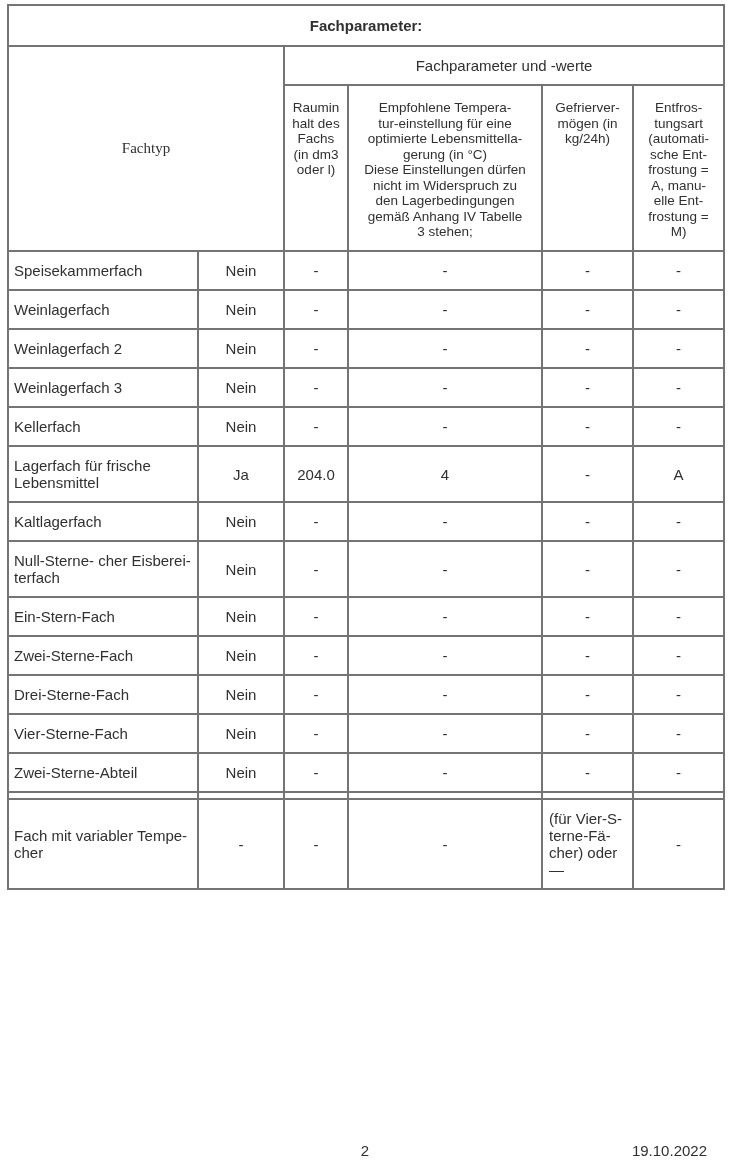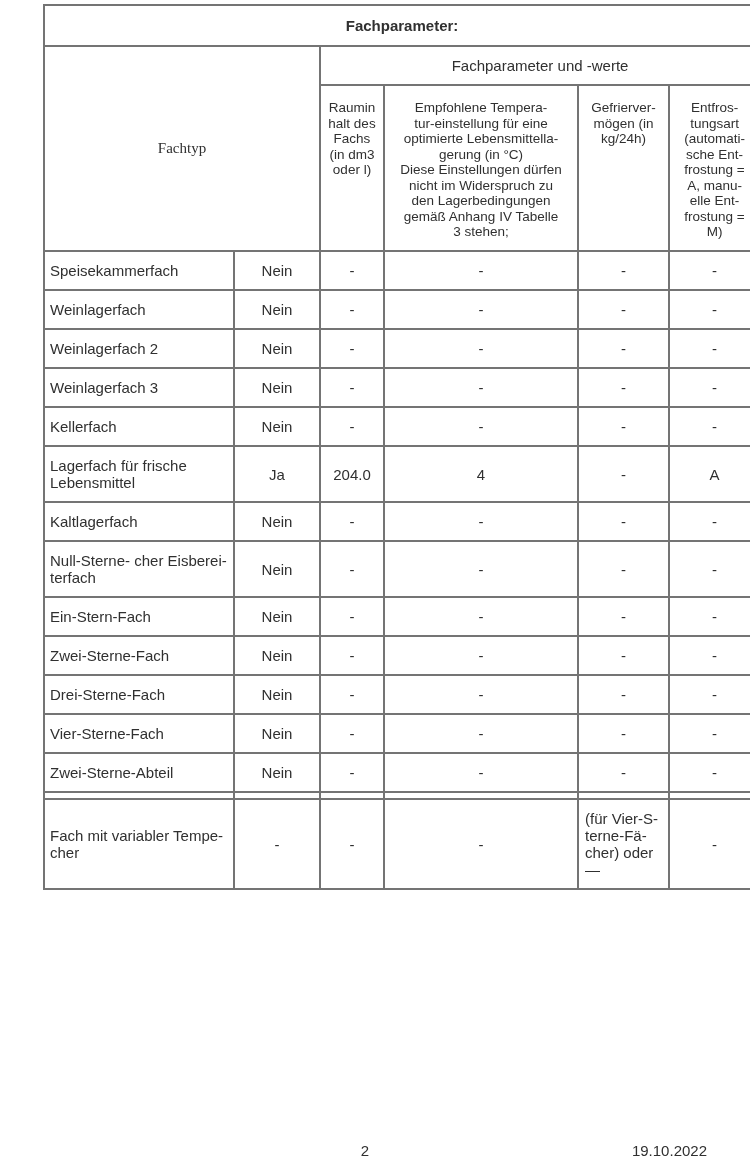--- a/index.html
+++ b/index.html
@@ -4,21 +4,21 @@
 <style>
   * { margin:0; padding:0; box-sizing:border-box; }
   html, body { background:#ffffff; }
   body {
     width:750px; height:1171px;
     position:relative;
     font-family:"Liberation Sans", sans-serif;
     color:#303030;
     overflow:hidden;
   }
-  .page { position:absolute; inset:0; background:#ffffff;padding-left:36px; }
+  .page { position:absolute; inset:0; background:#ffffff; }
 
   table.fach-table {
     border-collapse:collapse;
     table-layout:fixed;
     width:716px;
     margin:4px 0 0 7px;
   }
   table.fach-table td {
     border:2px solid #747474;
     vertical-align:middle;

